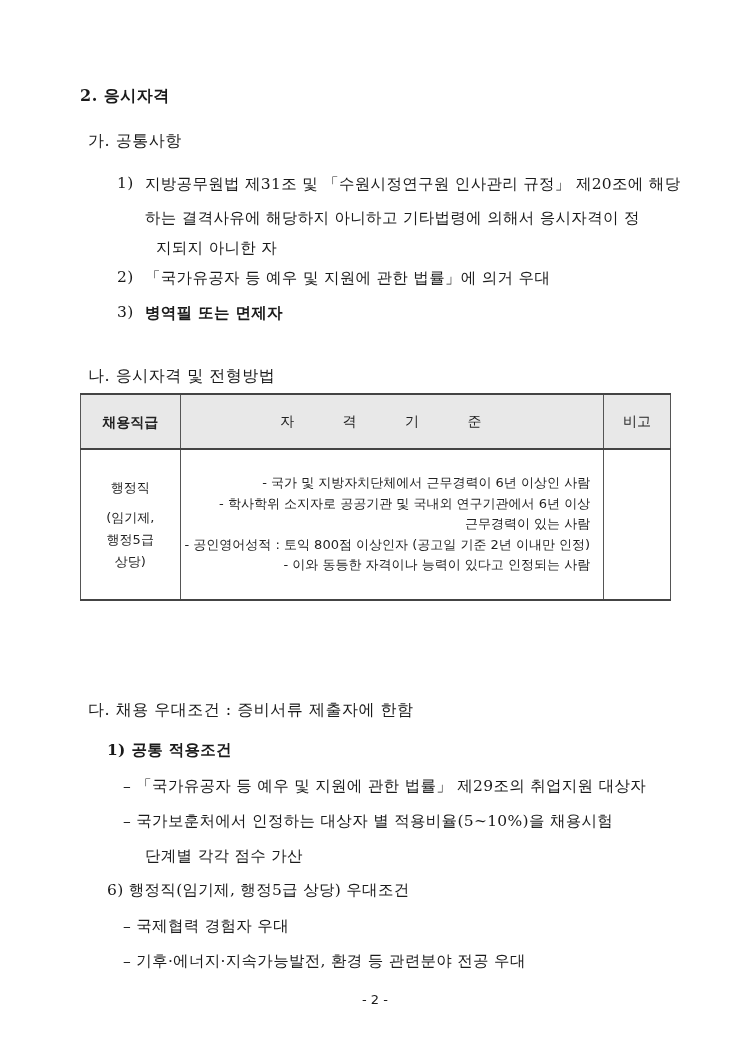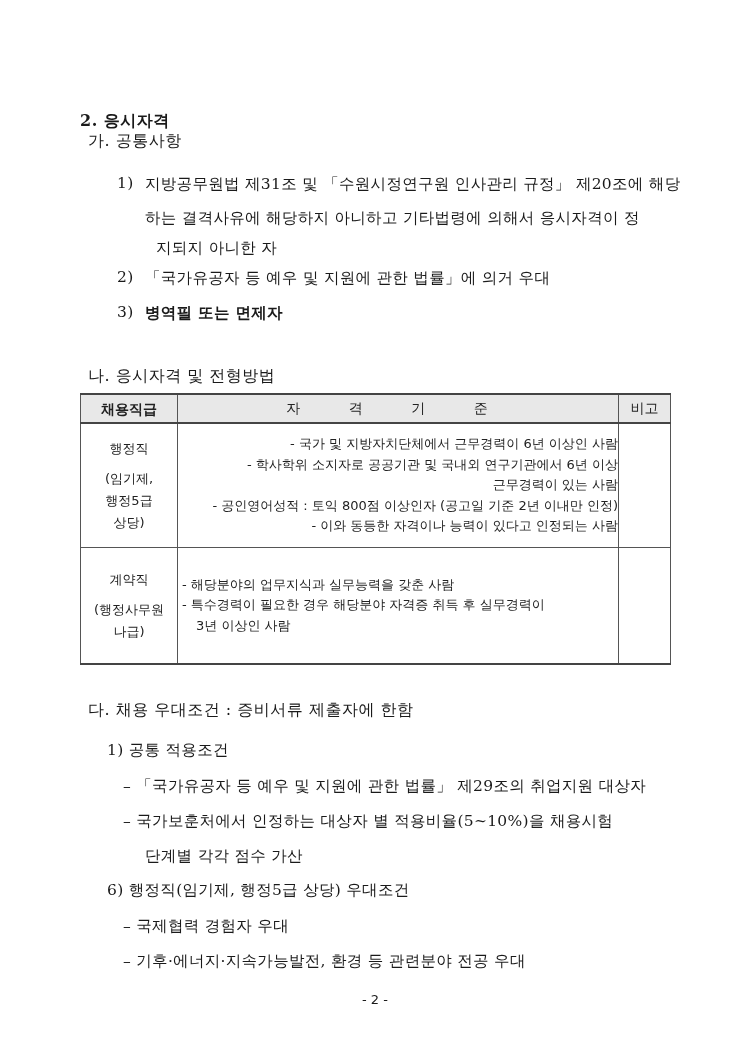--- a/index.html
+++ b/index.html
@@ -11,38 +11,38 @@
       width: 750px;
       height: 1061px;
       position: relative;
       overflow: hidden;
       font-family: "DejaVu Serif", "Liberation Serif", serif;
       color: #1a1a1a;
     }
     .abs { position: absolute; white-space: nowrap; }
     .serif { font-family: "DejaVu Serif", "Liberation Serif", serif; }
 
-    .h2 { left: 80px; top: 111px; font-size: 16px; font-weight: bold; letter-spacing: 0.5px; }
+    .h2 { left: 80px; top: 86px; font-size: 16px; font-weight: bold; letter-spacing: 0.5px; }
     .h3 { font-size: 16px; letter-spacing: 0.5px; }
     .p  { font-size: 15.5px; letter-spacing: 0.3px; }
 
     
     .qual-table {
       position: absolute;
       left: 80px;
       top: 393px;
       width: 591px;
       border-collapse: collapse;
       font-family: "DejaVu Sans", "Liberation Sans", sans-serif;
       font-size: 13px;
       color: #222;
     }
     .qual-table th, .qual-table td {
       border: 1px solid #555;
-      padding: 0;
+      padding: 13px;
     }
     .qual-table thead th {
       background: #e8e8e8;
       height: 27px;
       font-weight: normal;
       font-size: 14px;
       border-bottom: 2px solid #444;
       border-top: 2px solid #444;
     }
     .qual-table tbody tr:last-child td { border-bottom: 2px solid #444; }
@@ -95,39 +95,26 @@
       </td>
       <td class="col-crit">
         <div class="crit-line">- 국가 및 지방자치단체에서 근무경력이 6년 이상인 사람</div>
         <div class="crit-line">- 학사학위 소지자로 공공기관 및 국내외 연구기관에서 6년 이상</div>
         <div class="crit-line crit-cont">근무경력이 있는 사람</div>
         <div class="crit-line" style="font-size:13px;">- 공인영어성적 : 토익 800점 이상인자 (공고일 기준 2년 이내만 인정)</div>
         <div class="crit-line">- 이와 동등한 자격이나 능력이 있다고 인정되는 사람</div>
       </td>
       <td class="col-note"></td>
     </tr>
-    <tr class="row2">
-      <td class="col-grade">
-        <div style="margin-bottom:8px;">계약직</div>
-        <div>(행정사무원</div>
-        <div>나급)</div>
-      </td>
-      <td class="col-crit">
-        <div class="crit-line">- 해당분야의 업무지식과 실무능력을 갖춘 사람</div>
-        <div class="crit-line">- 특수경력이 필요한 경우 해당분야 자격증 취득 후 실무경력이</div>
-        <div class="crit-line crit-cont">3년 이상인 사람</div>
-      </td>
-      <td class="col-note"></td>
-    </tr>
   </tbody>
 </table>
 
 <div class="abs h3 serif" style="left:88px; top:700px;">다. 채용 우대조건 : 증비서류 제출자에 한함</div>
 
-<div class="abs p serif" style="left:107px; top:740px;">1) 공통 적용조건</div>
+<div class="abs p serif" style="left:107px; top:740px;font-weight:bold;">1) 공통 적용조건</div>
 <div class="abs p serif" style="left:123px; top:776px;">– 「국가유공자 등 예우 및 지원에 관한 법률」 제29조의 취업지원 대상자</div>
 <div class="abs p serif" style="left:123px; top:811px;">– 국가보훈처에서 인정하는 대상자 별 적용비율(5~10%)을 채용시험</div>
 <div class="abs p serif" style="left:145px; top:846px;">단계별 각각 점수 가산</div>
 
 <div class="abs p serif" style="left:107px; top:880px;">6) 행정직(임기제, 행정5급 상당) 우대조건</div>
 <div class="abs p serif" style="left:123px; top:916px;">– 국제협력 경험자 우대</div>
 <div class="abs p serif" style="left:123px; top:951px;">– 기후·에너지·지속가능발전, 환경 등 관련분야 전공 우대</div>
 
 <div class="abs page-num">- 2 -</div>
 

